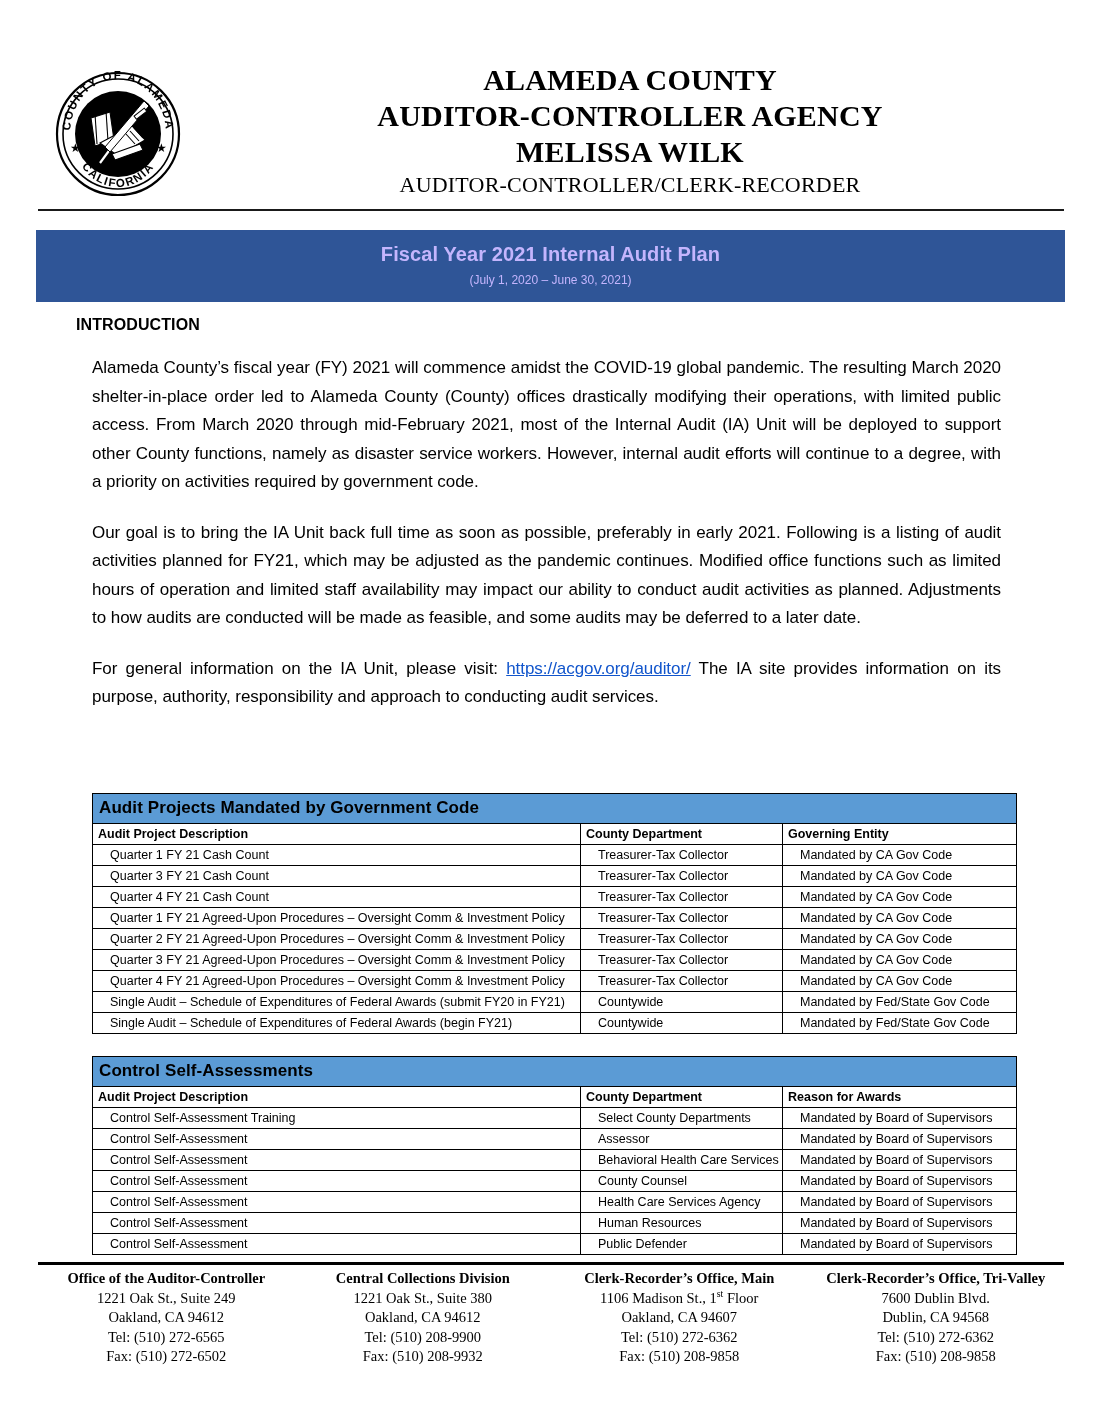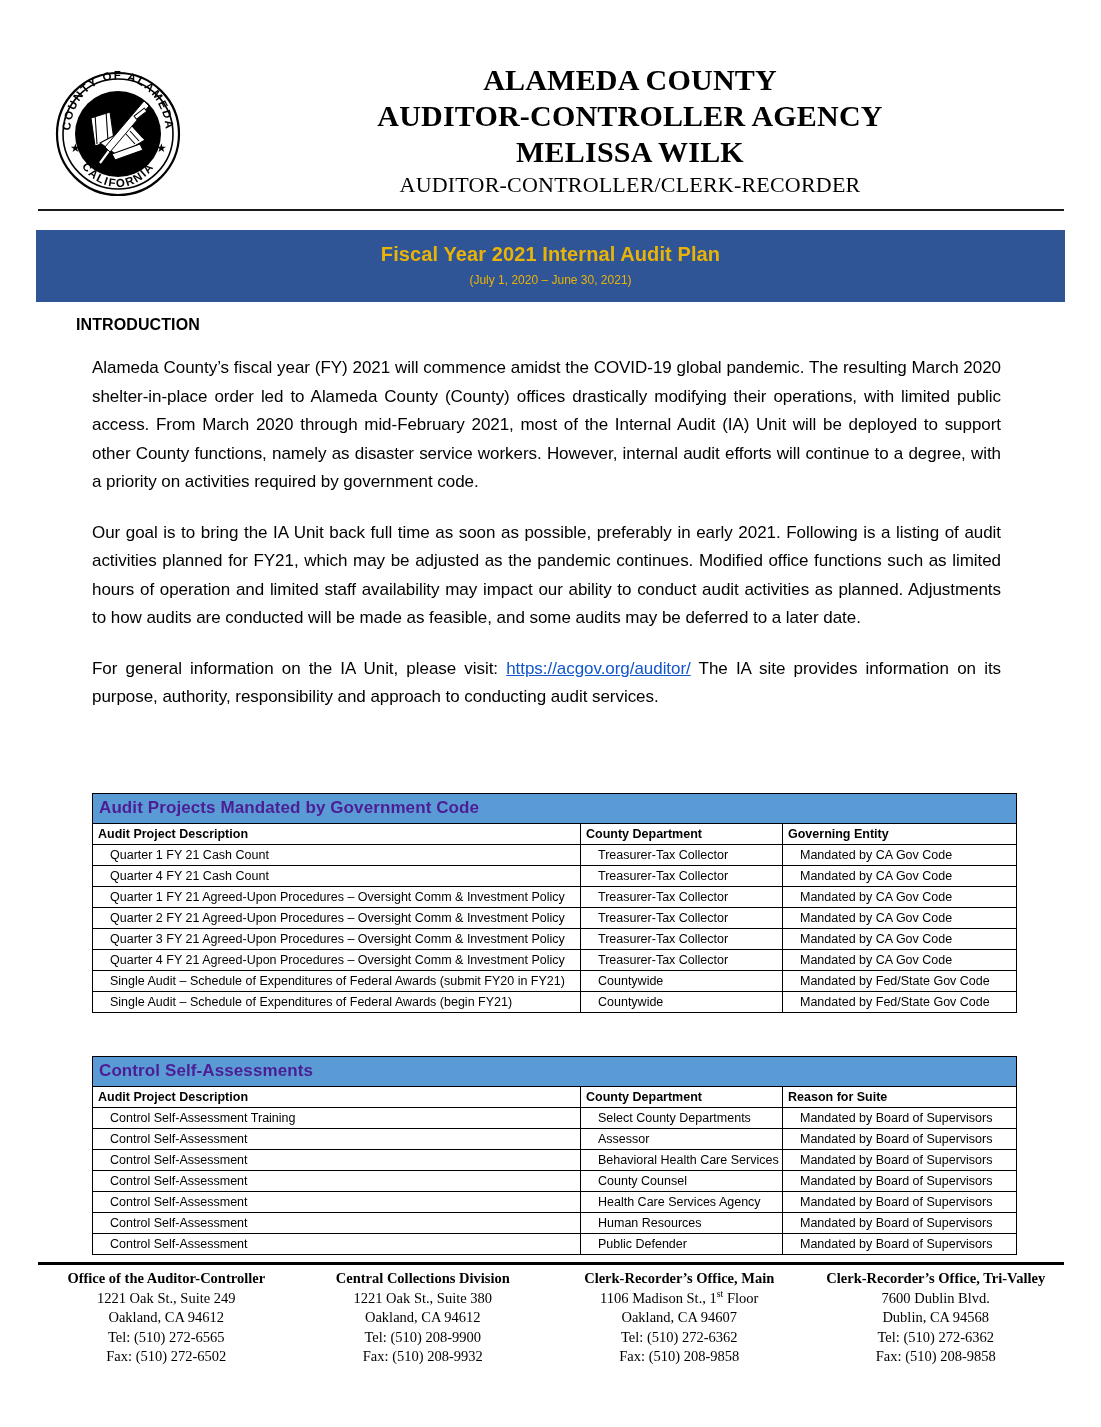--- a/index.html
+++ b/index.html
@@ -72,21 +72,21 @@
   }
 
   
   .title-banner {
     position: absolute;
     left: 36px;
     top: 230px;
     width: 1029px;
     height: 72px;
     background: #2F5597;
-    color: #eab308;
+    color: #c4b5fd;
     display: flex;
     flex-direction: column;
     align-items: center;
     justify-content: center;
     box-sizing: border-box;
   }
   .banner-title {
     font-size: 20px;
     font-weight: bold;
     line-height: 26px;
@@ -134,21 +134,21 @@
     border-collapse: collapse;
     table-layout: fixed;
     font-size: 12.5px;
     background: #ffffff;
   }
   #table-mandated { top: 793px; }
   #table-csa { top: 1056px; }
 
   .audit-table .tbl-title td {
     background: #5B9BD5;
-    color: #4c1d95;
+    color: #000000;
     font-size: 17px;
     font-weight: bold;
     padding: 3px 6px 4px 6px;
     height: 22px;
     border: 1px solid #000000;
     letter-spacing: 0.1px;
   }
   .audit-table .tbl-head td {
     font-weight: bold;
     font-size: 12.5px;
@@ -285,20 +285,25 @@
         <td>Governing Entity</td>
       </tr>
     </thead>
     <tbody>
       <tr>
           <td>Quarter 1 FY 21 Cash Count</td>
           <td>Treasurer-Tax Collector</td>
           <td>Mandated by CA Gov Code</td>
         </tr>
       <tr>
+          <td>Quarter 3 FY 21 Cash Count</td>
+          <td>Treasurer-Tax Collector</td>
+          <td>Mandated by CA Gov Code</td>
+        </tr>
+      <tr>
           <td>Quarter 4 FY 21 Cash Count</td>
           <td>Treasurer-Tax Collector</td>
           <td>Mandated by CA Gov Code</td>
         </tr>
       <tr>
           <td>Quarter 1 FY 21 Agreed-Upon Procedures – Oversight Comm &amp; Investment Policy</td>
           <td>Treasurer-Tax Collector</td>
           <td>Mandated by CA Gov Code</td>
         </tr>
       <tr>
@@ -335,21 +340,21 @@
         <col class="col-dept">
         <col class="col-gov">
     </colgroup>
     <thead>
       <tr class="tbl-title">
         <td colspan="3">Control Self-Assessments</td>
       </tr>
       <tr class="tbl-head">
         <td>Audit Project Description</td>
         <td>County Department</td>
-        <td>Reason for Suite</td>
+        <td>Reason for Awards</td>
       </tr>
     </thead>
     <tbody>
       <tr>
           <td>Control Self-Assessment Training</td>
           <td>Select County Departments</td>
           <td>Mandated by Board of Supervisors</td>
         </tr>
       <tr>
           <td>Control Self-Assessment</td>

